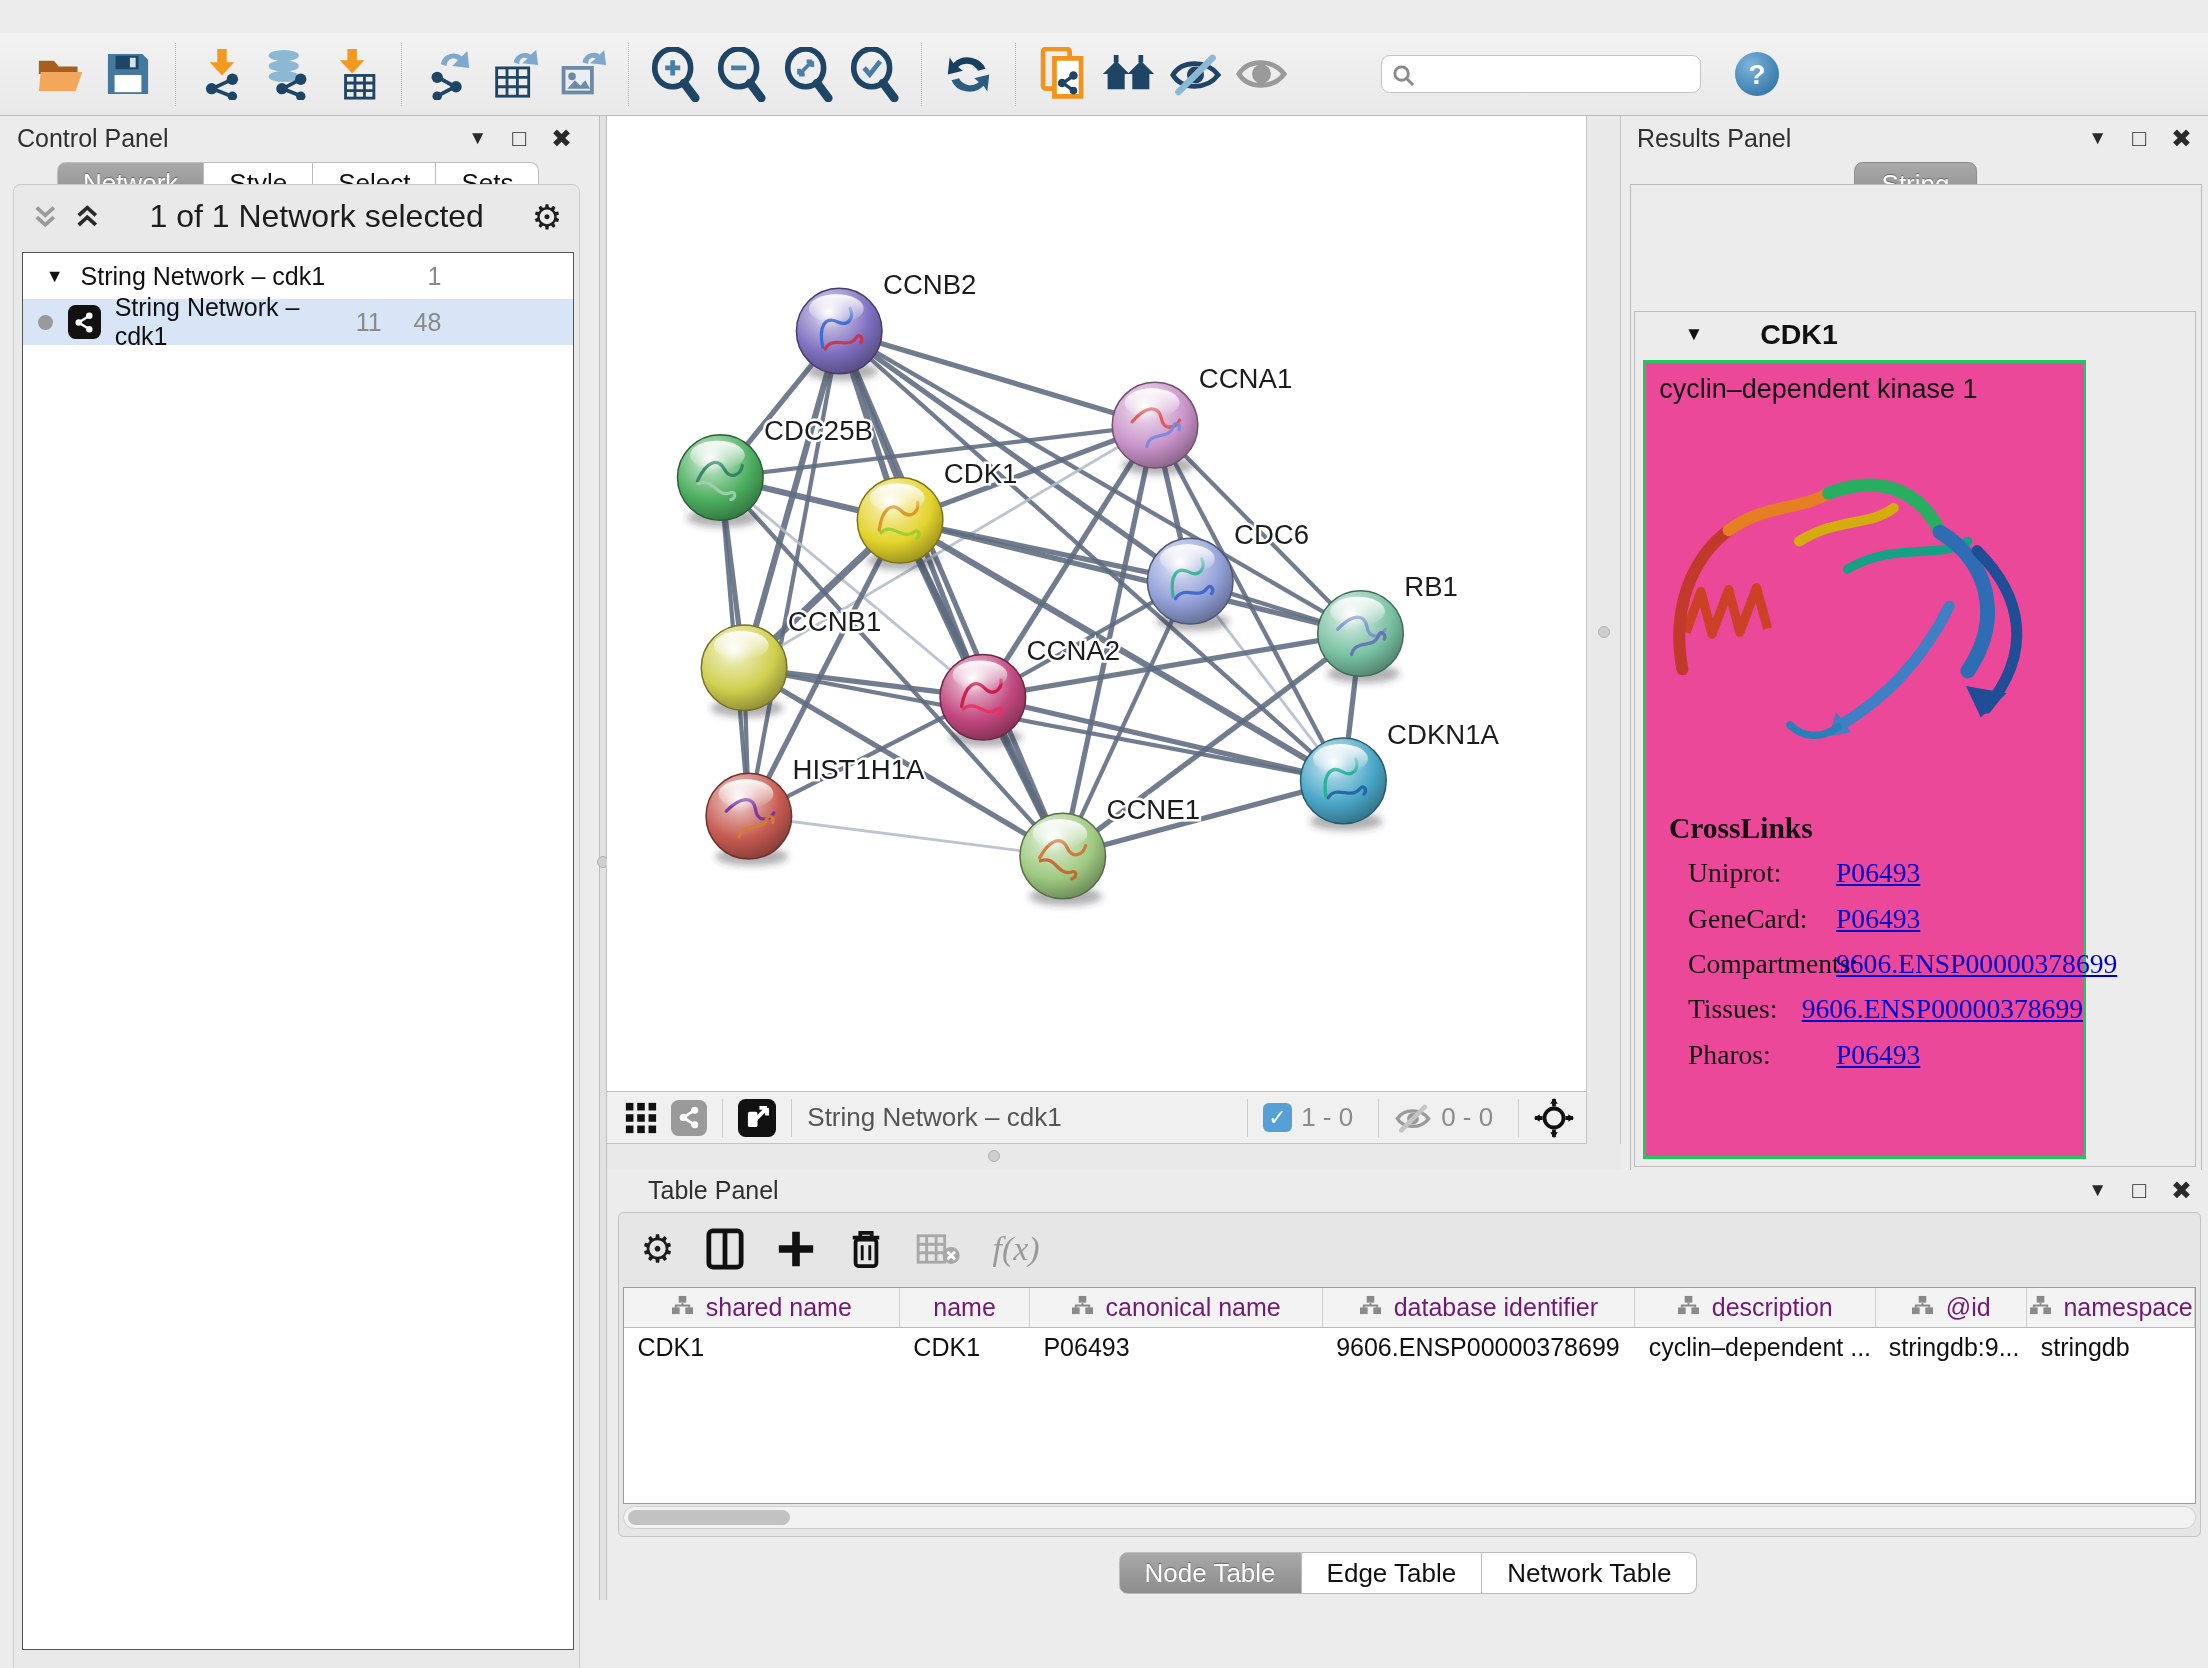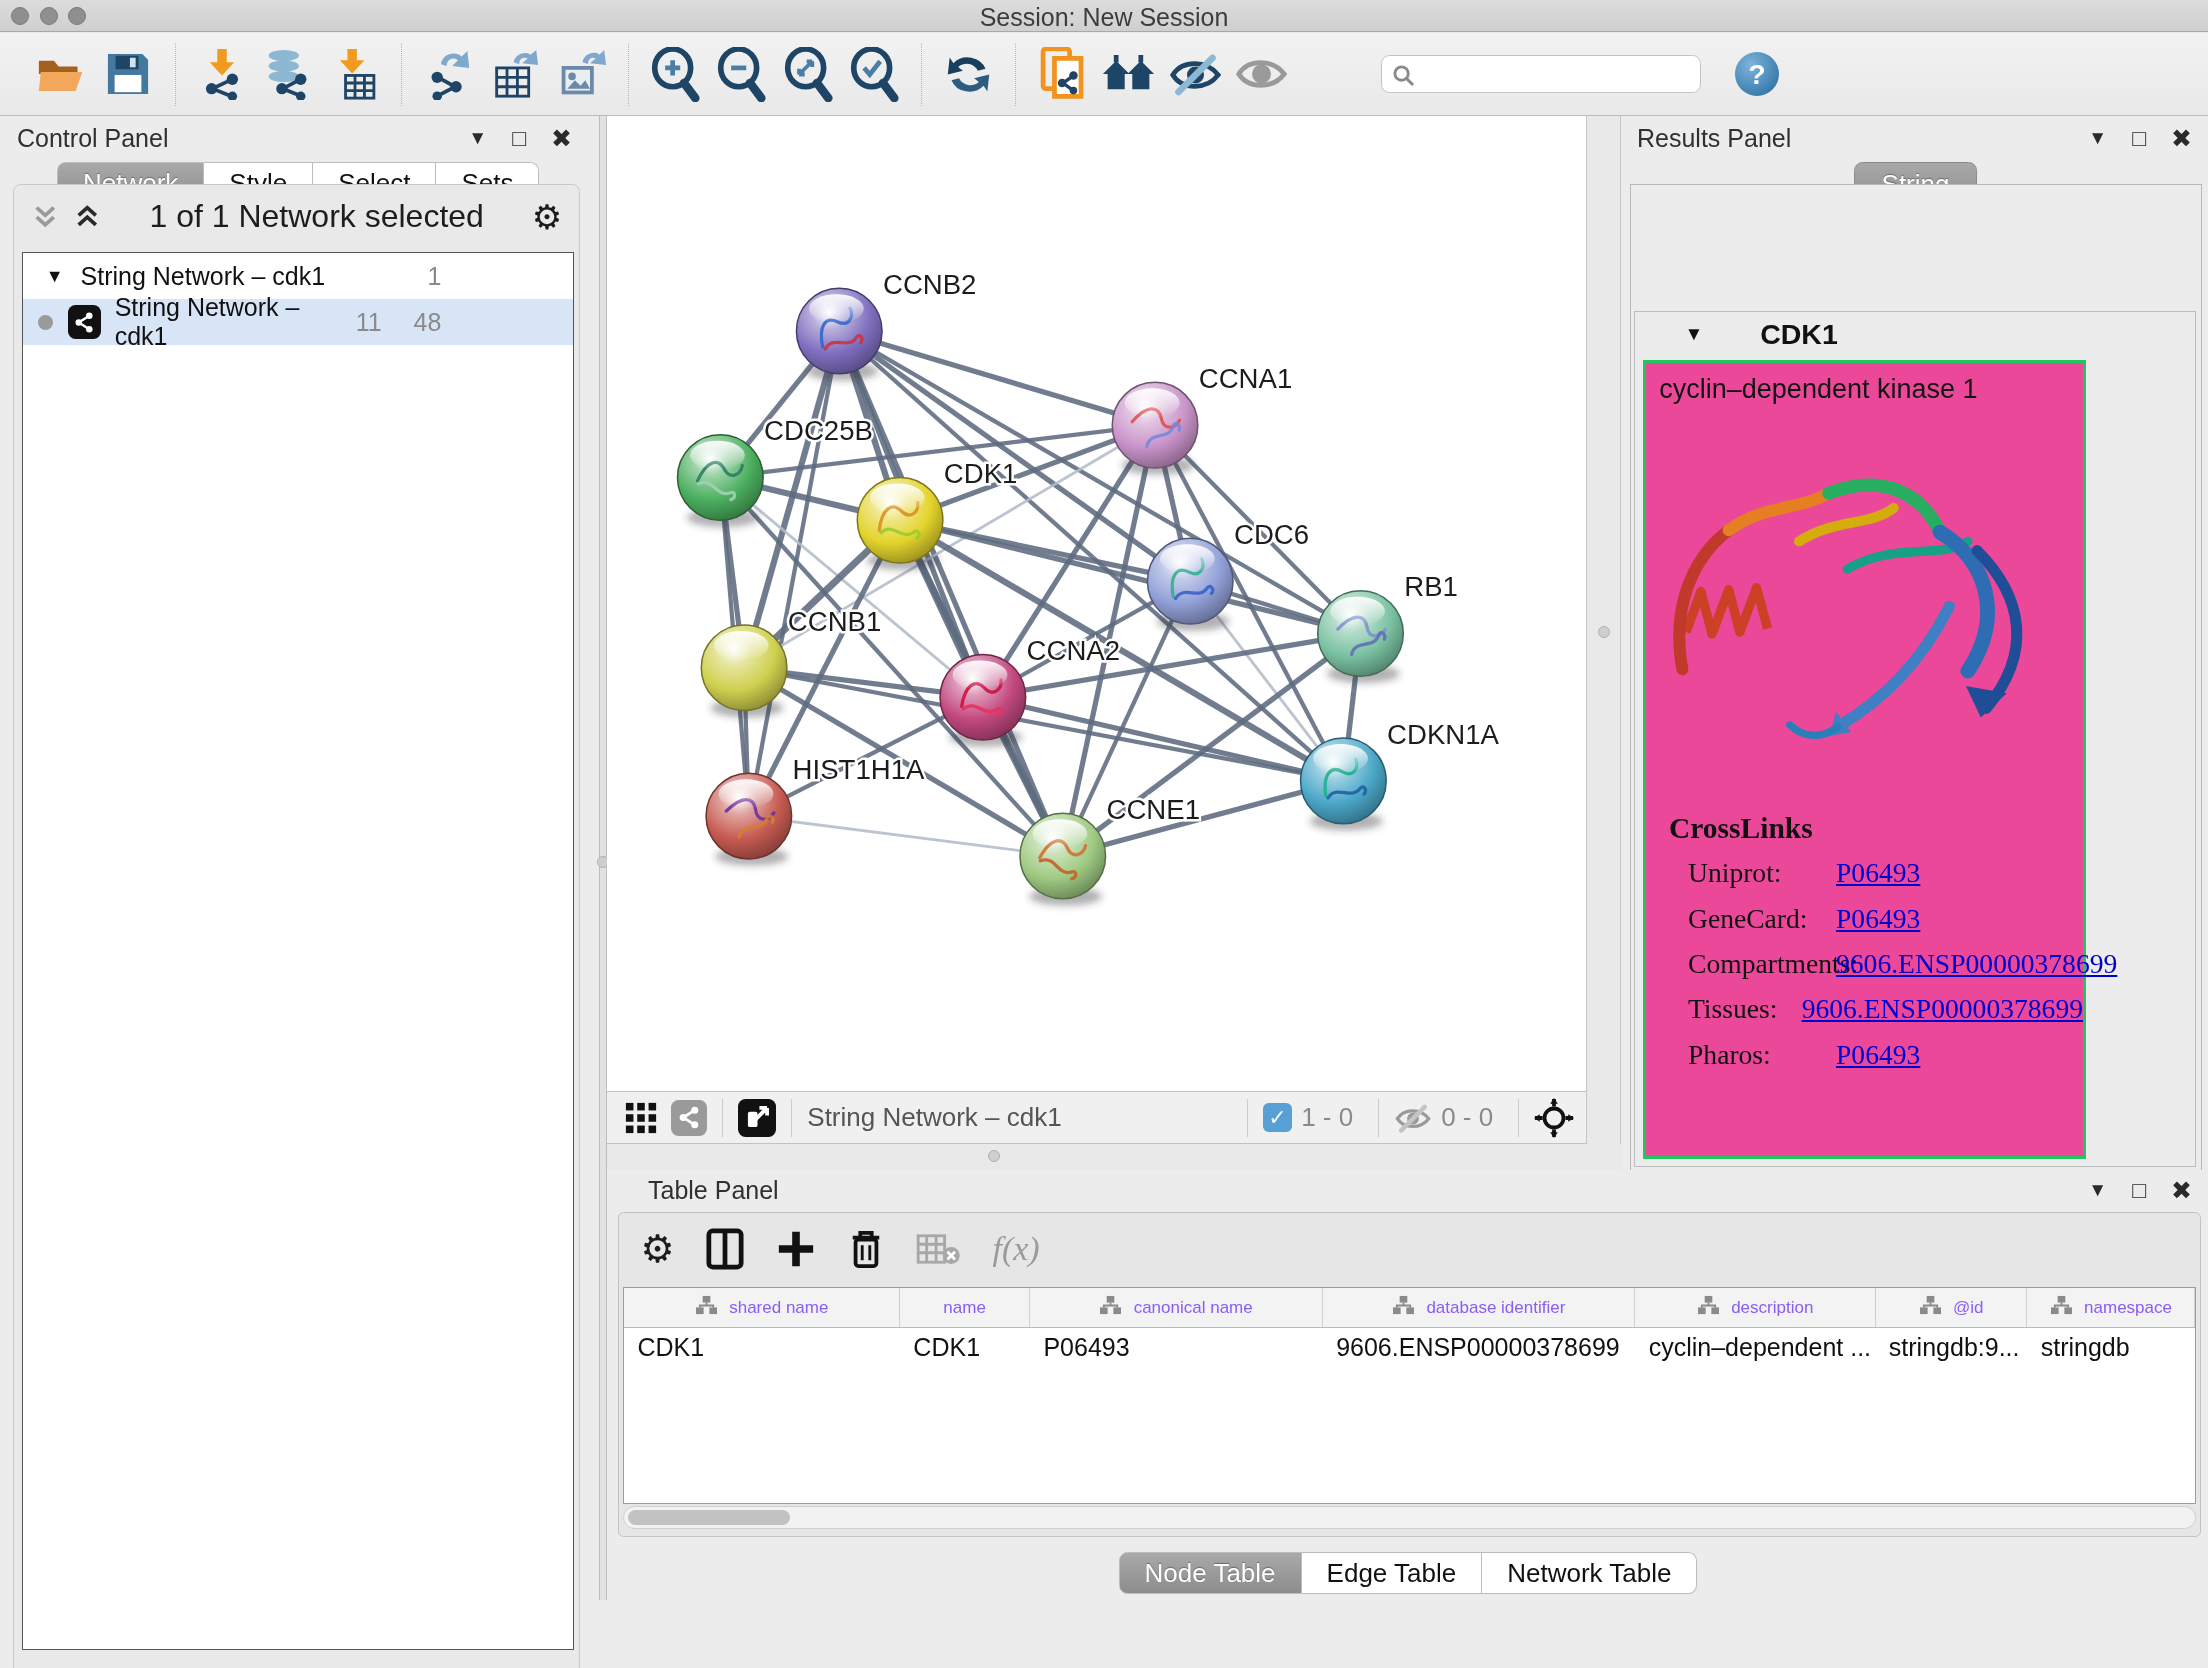--- a/index.html
+++ b/index.html
@@ -87,21 +87,21 @@
   .xl-link { color:#0000cc; text-decoration:underline; }
 
   
   .table-panel { position:absolute; left:607px; top:1170px; width:1602px; height:430px; background:#ececec; }
   .tp-head { position:relative; height:40px; }
   .tp-container { position:absolute; left:11.4px; top:42px; width:1583px; height:325px; background:#e6e6e6; border:1px solid #c2c2c2; border-radius:5.7px; }
   .tp-toolbar { height:72px; display:flex; align-items:center; gap:32px; padding-left:21px; }
   .fx { font-family:"Liberation Serif","DejaVu Serif",serif; font-style:italic; font-size:34px; color:#9a9a9a; }
   .tp-table { position:absolute; left:3.8px; top:74px; width:1573px; height:217px; background:#fff; border:1px solid #9c9c9c; overflow:hidden; }
   .t-head { display:flex; background:#f3f3f3; border-bottom:1px solid #b9b9b9; height:40px; }
-  .th { display:flex; align-items:center; justify-content:center; gap:11.4px; font-size:17px; color:#8b5cf6; border-right:1px solid #d0d0d0; overflow:hidden; white-space:nowrap; }
+  .th { display:flex; align-items:center; justify-content:center; gap:11.4px; font-size:25px; color:#701a75; border-right:1px solid #d0d0d0; overflow:hidden; white-space:nowrap; }
   .t-row { display:flex; height:40px; }
   .td { font-size:25px; color:#111; padding:4.8px 5.7px 0 13.3px; overflow:hidden; white-space:nowrap; }
   .hscroll { position:absolute; left:3.8px; top:293px; width:1573px; height:23px; background:#f2f2f2; border:1px solid #cfcfcf; border-radius:11.4px; }
   .hthumb { position:absolute; left:3.8px; top:2.9px; width:162px; height:15px; border-radius:7.6px; background:#c2c2c2; }
   .tp-tabs { position:absolute; left:0; right:0; top:382px; display:flex; justify-content:center; }
 
   
   .statusbar { position:absolute; left:0; top:1600px; width:2208px; height:68px; background:#ececec; border-top:1px solid #c2c2c2; }
   .sq-btn { position:absolute; top:12.4px; width:61px; height:46px; background:#fafafa; border:1.9px solid #a8a8a8; display:flex; align-items:center; justify-content:center; }
   .mem-btn { position:absolute; right:17px; top:12.4px; height:46px; padding:0 21px; background:#fafafa; border:1.9px solid #a8a8a8;
@@ -109,28 +109,20 @@
   .mem-dot { width:25px; height:25px; border-radius:50%; background:#249a43; }
 
   
   .nlabel { paint-order:stroke; stroke:#ffffff; stroke-width:5px; fill:#1c1c1c; font-size:29px; font-family:"Liberation Sans","DejaVu Sans",sans-serif; }
 </style>
 </head>
 <body>
 
 <div class="app">
 
-  <div class="titlebar">
-    <div class="traffic">
-      <span class="tl"></span>
-      <span class="tl"></span>
-      <span class="tl"></span>
-    </div>
-    <div class="win-title">Session: New Session</div>
-  </div>
 
   <div class="toolbar">
     <button class="tbtn" title="Open Session">
       <svg width="49" height="42" viewBox="0 0 52 44">
           <path d="M2,8 h16 l5,6 h20 v8 H2z" fill="#a5601f"></path>
           <path d="M4,20 h44 l-7,20 H2z" fill="#f2a75a"></path>
         </svg>
     </button>
     <button class="tbtn" title="Save Session">
       <svg width="44" height="44" viewBox="0 0 46 46">

